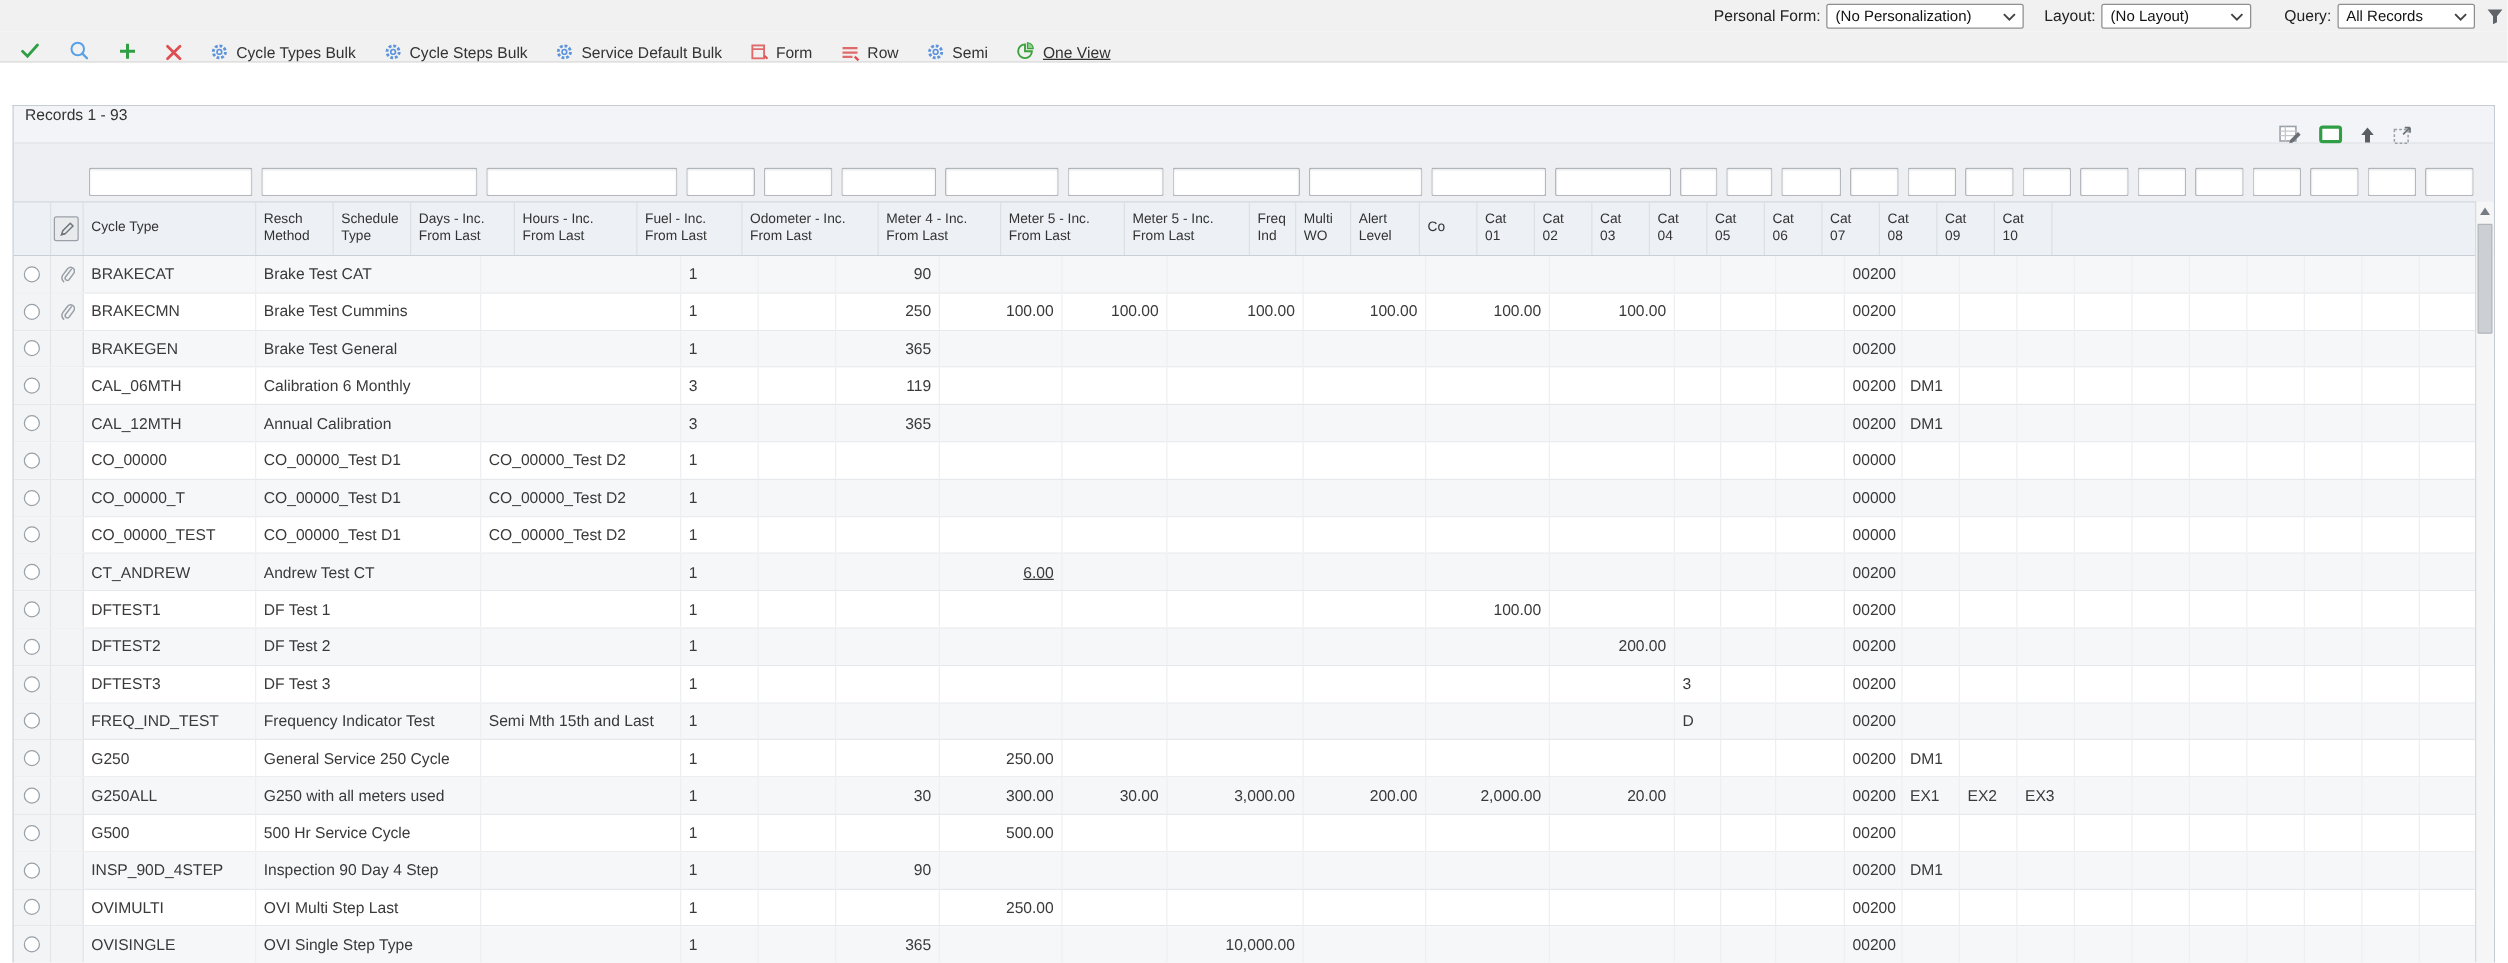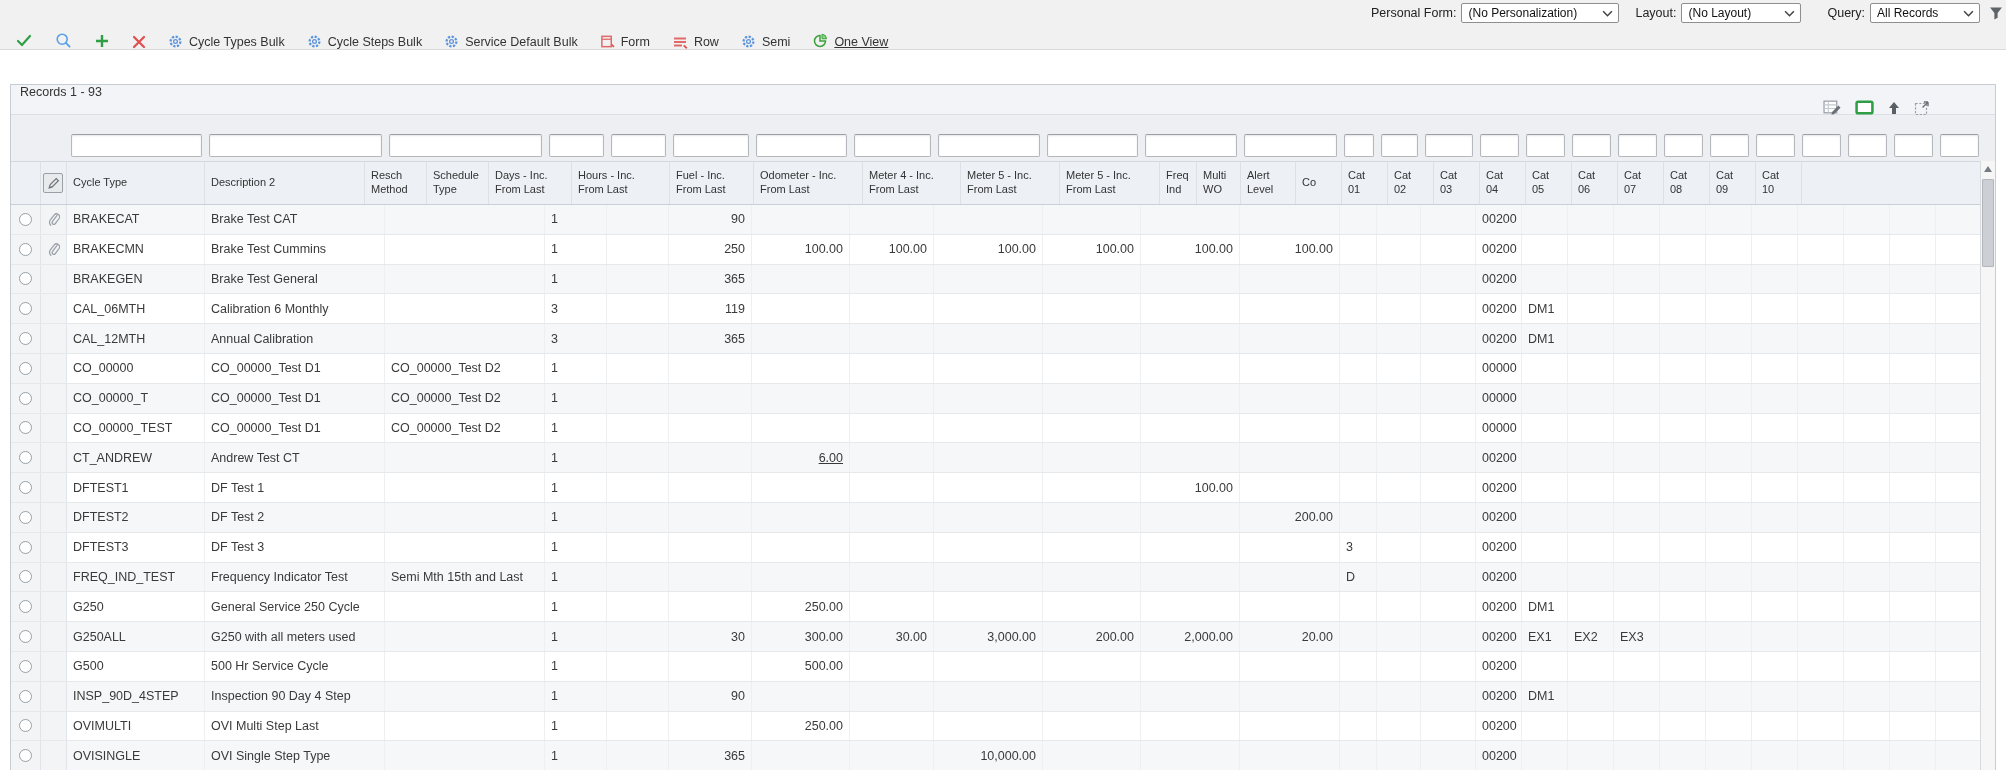--- a/index.html
+++ b/index.html
@@ -304,21 +304,20 @@
         <input class="filter-input" type="text" style="">
       </div>
     </div>
   <div class="hrow">
       <div class="hcell" style="width: 30px;"></div>
       <div class="hcell" style="width: 26px; padding: 0px 2px;"><span class="attach-hdr-box"><svg width="13" height="13" viewBox="0 0 12 12">
             <path d="M2 10 l1 -3 5.5 -5.5 2 2 L5 9 Z" fill="none" stroke="#70757c" stroke-width="1.1"></path>
             <path d="M2 10 l3 -1" stroke="#70757c" stroke-width="1.1"></path>
           </svg></span></div>
       <div class="hcell" style="width: 138px;"><span>Cycle Type</span></div>
-      <div class="hcell" style="width: 160px;"><span>Description 2</span></div>
       <div class="hcell" style="width: 62px;"><span>Resch
 Method</span></div>
       <div class="hcell" style="width: 62px;"><span>Schedule
 Type</span></div>
       <div class="hcell" style="width: 83px;"><span>Days - Inc.
 From Last</span></div>
       <div class="hcell" style="width: 98px;"><span>Hours - Inc.
 From Last</span></div>
       <div class="hcell" style="width: 84px;"><span>Fuel - Inc.
 From Last</span></div>

